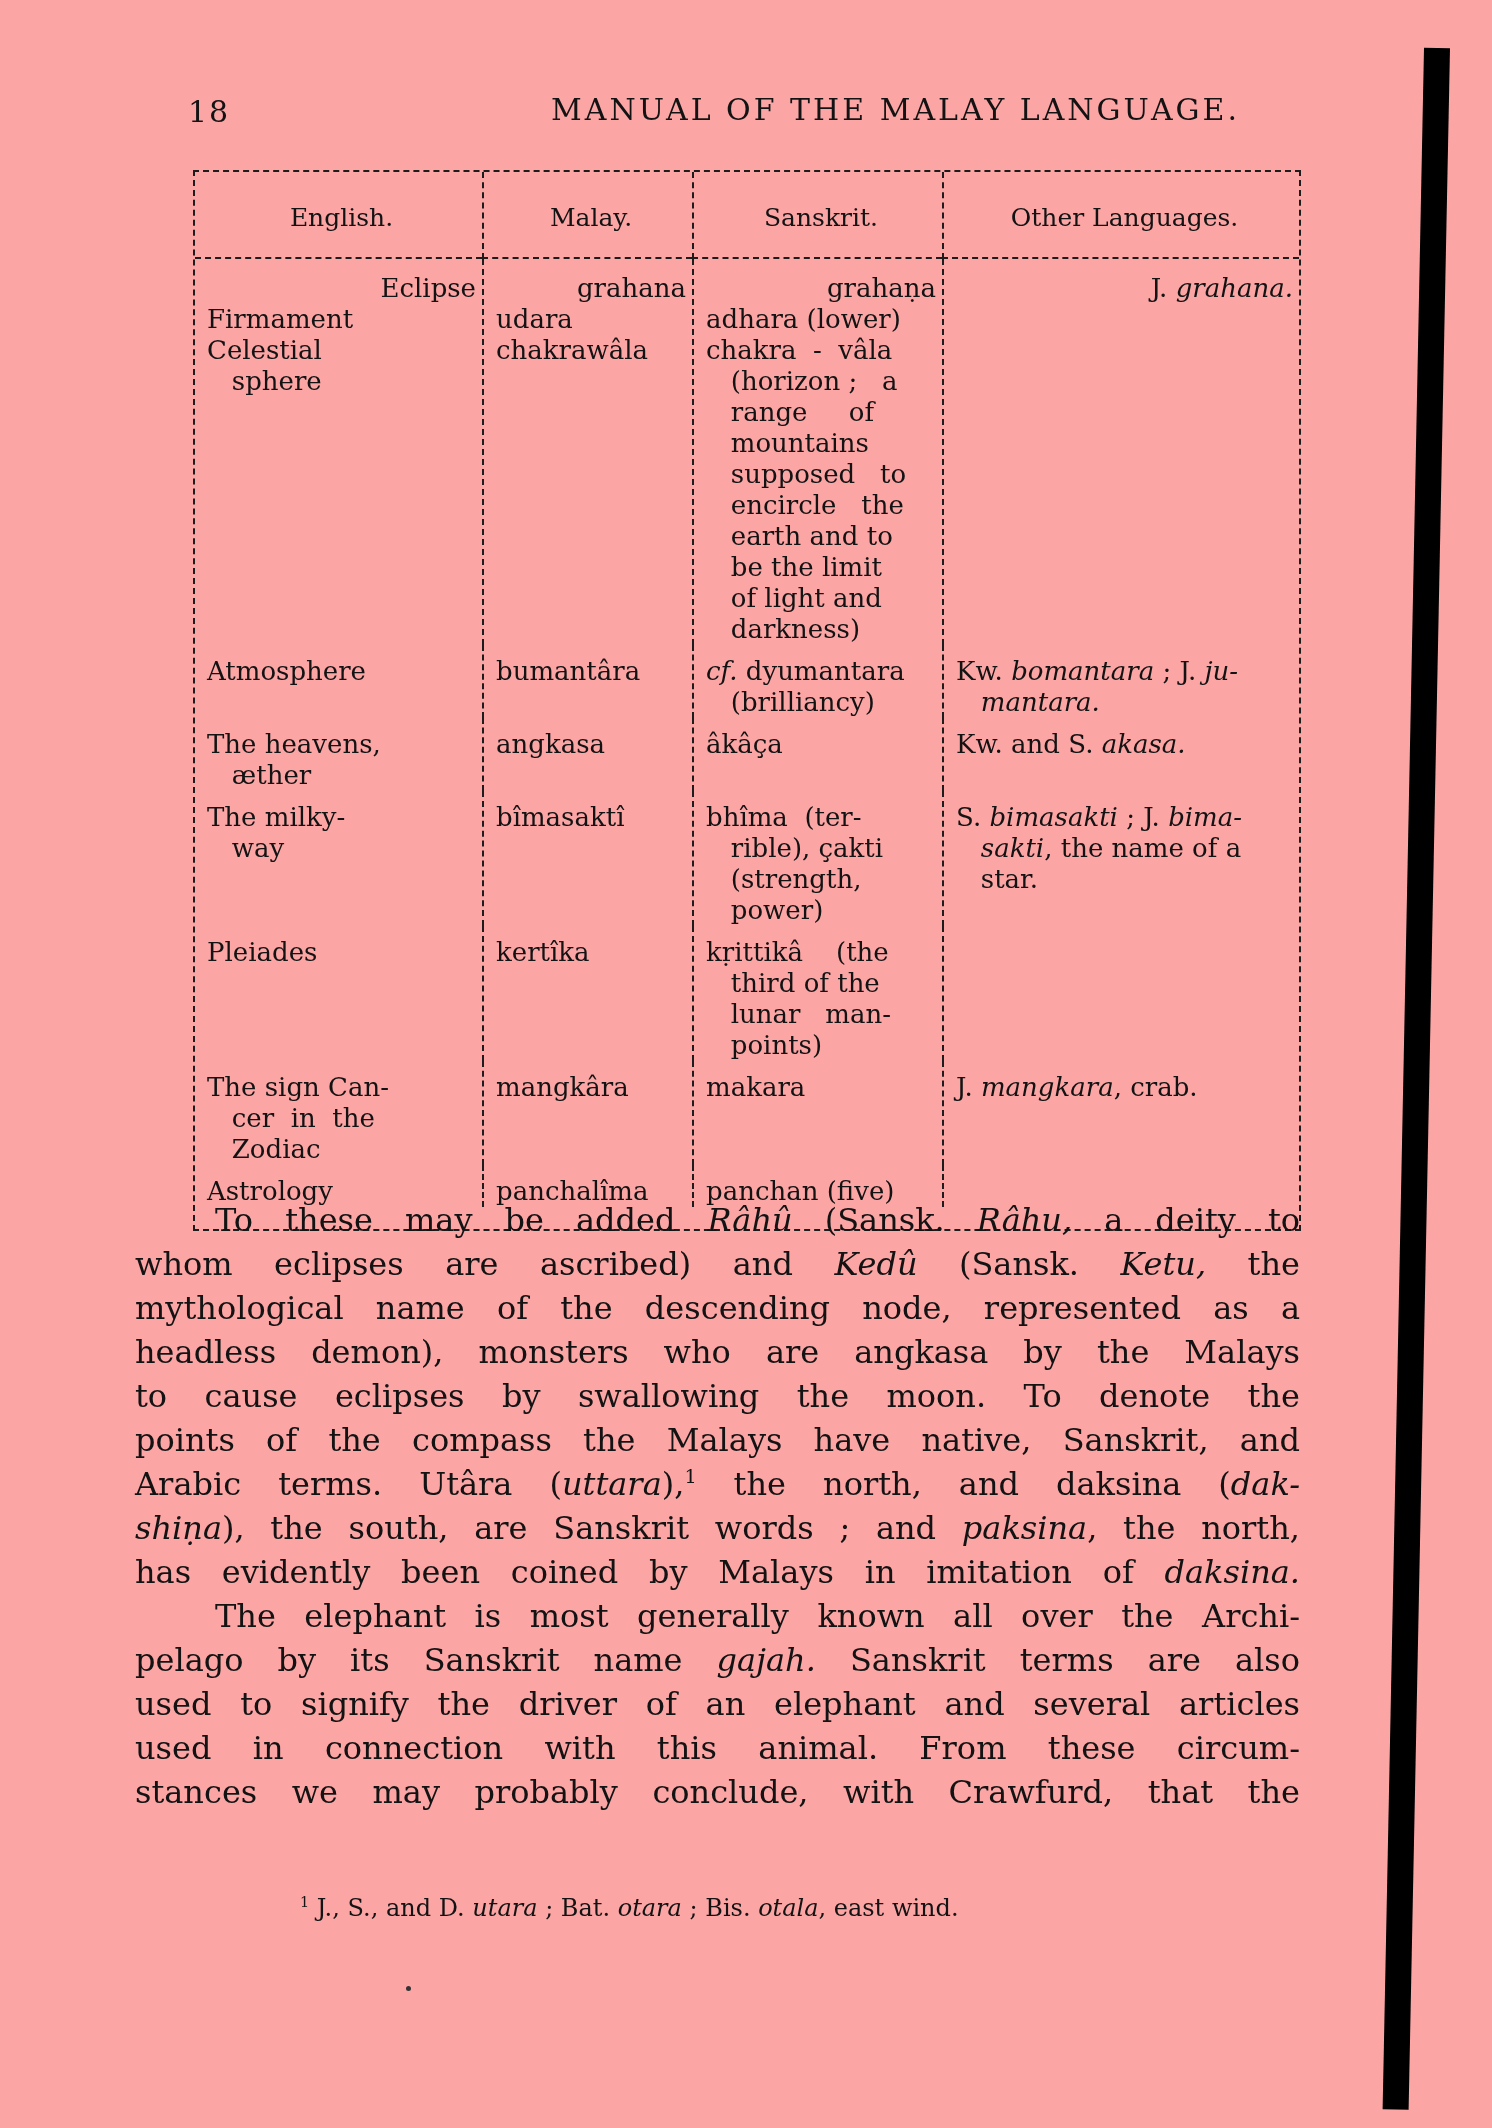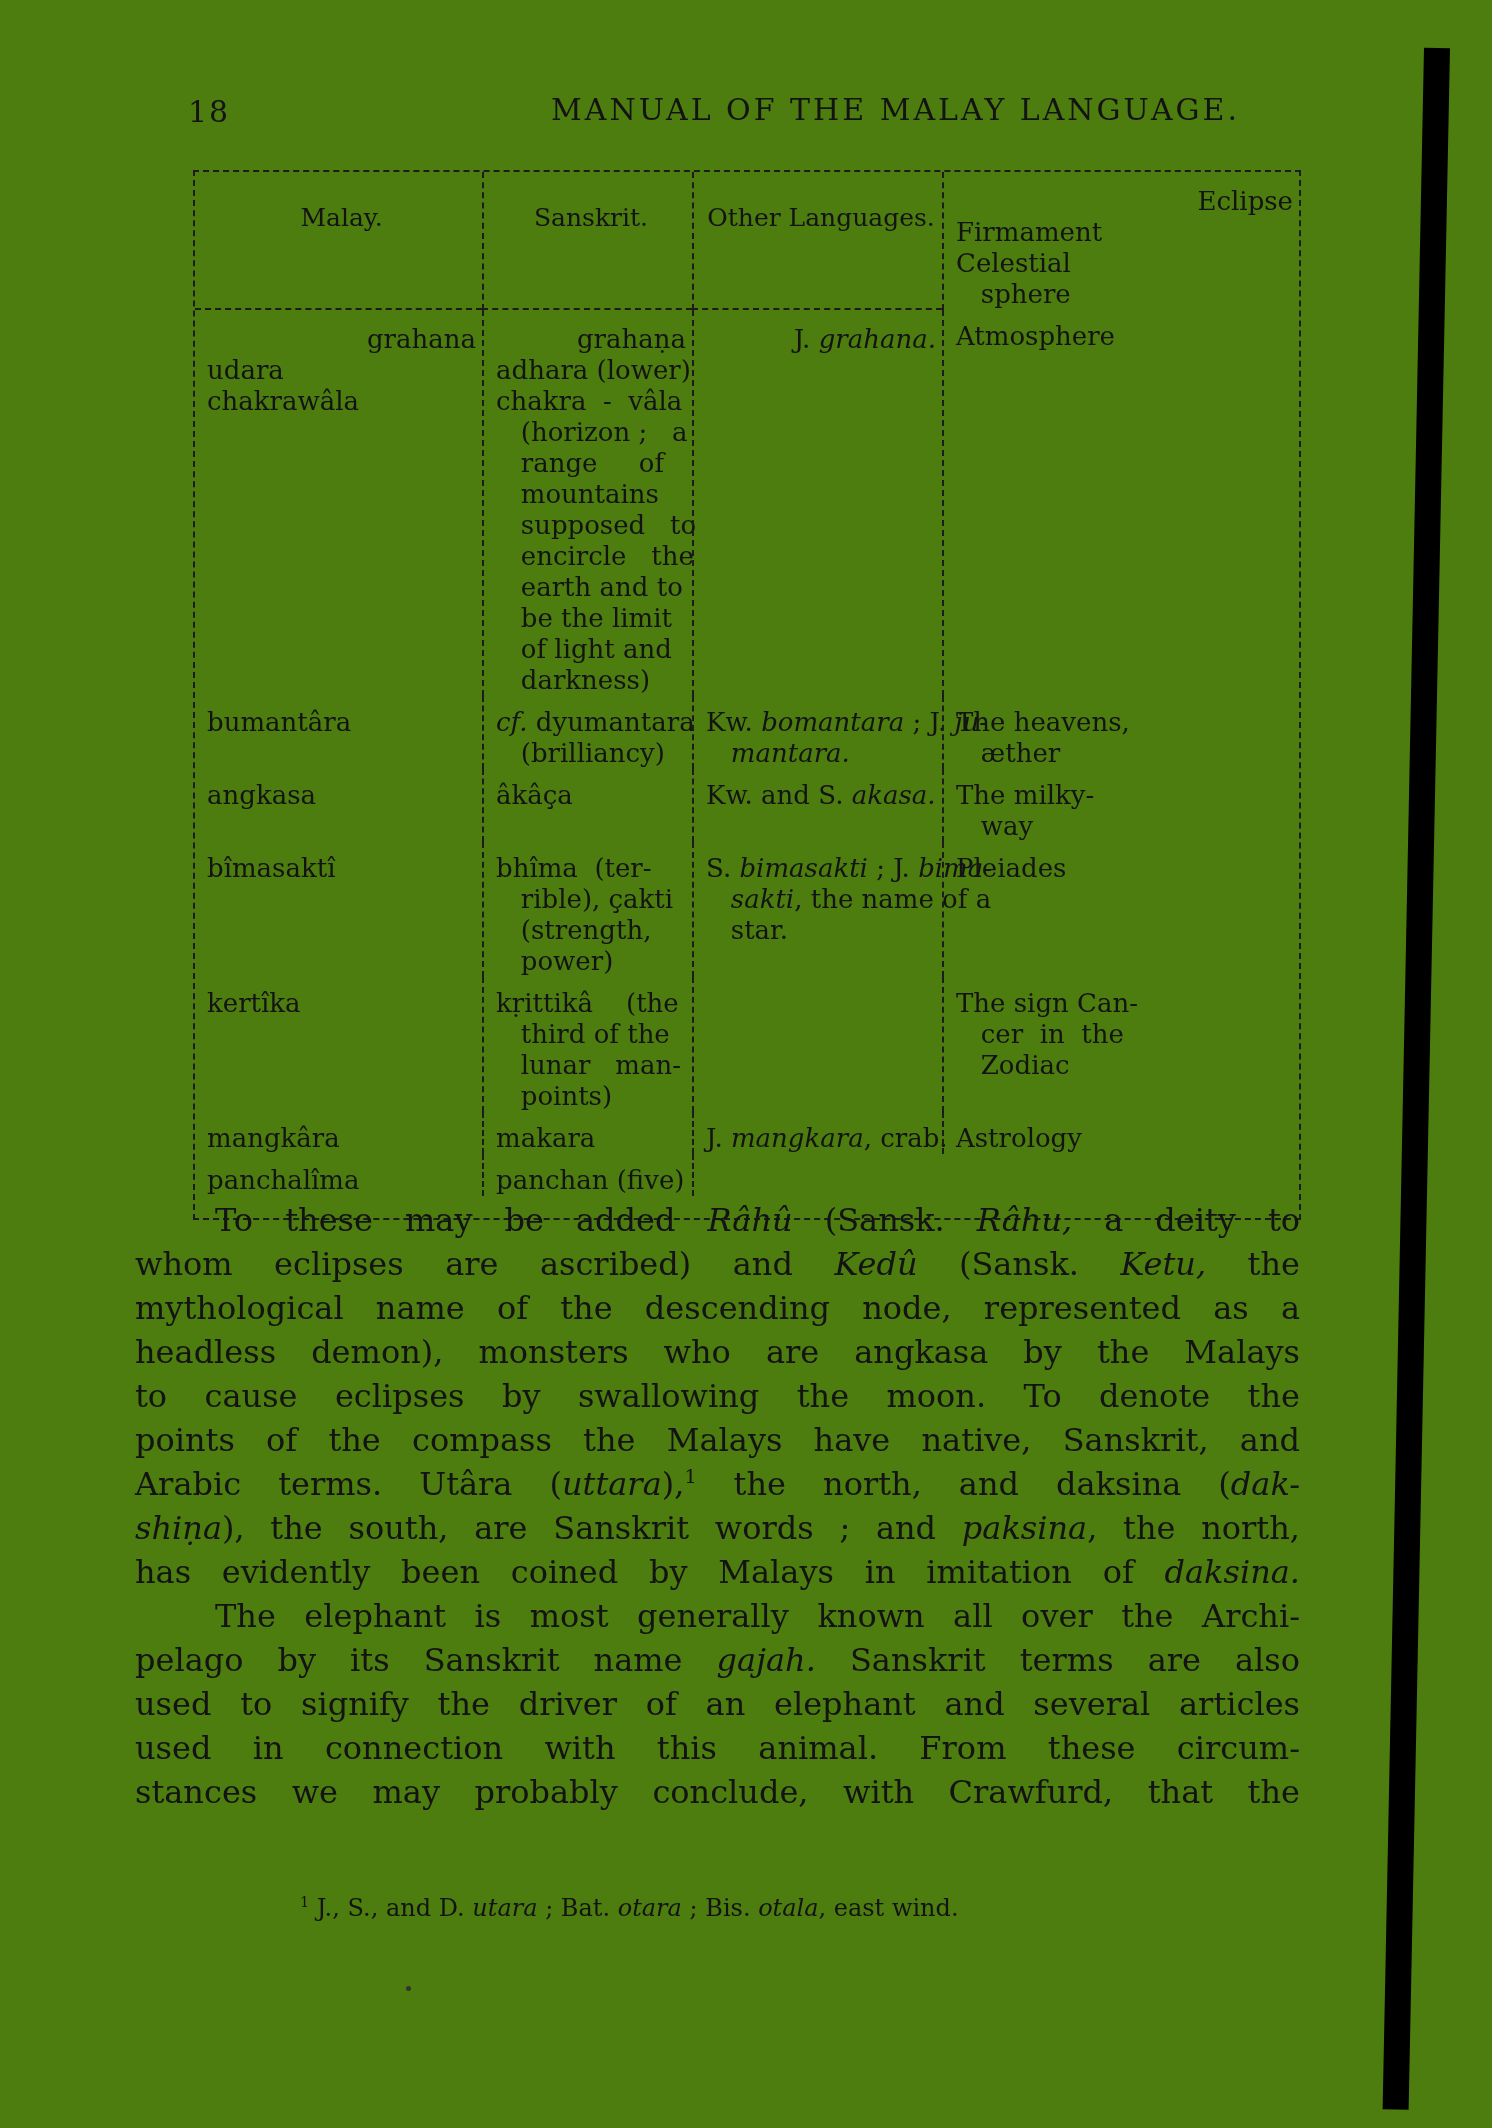--- a/index.html
+++ b/index.html
@@ -1,19 +1,19 @@
 <!DOCTYPE html>
 <html><head>
 <meta charset="utf-8">
 <style>
   html,body { margin:0; padding:0; background:#e8e8e8; }
   .page {
     position:relative;
     width:1492px; height:2128px;
-    background:#4d7c0f;
+    background:#fca5a5;
     color:#131313;
     font-family:"DejaVu Serif","Liberation Serif",serif;
     overflow:hidden;
   }
   
   .runhead { position:absolute; top:92px; left:135px; width:1165px; height:40px; }
   .pagenum { position:absolute; left:53px; top:2px; font-size:30px; letter-spacing:2px; }
   .booktitle {
     position:absolute; left:345px; top:0; width:760px;
     text-align:right; font-size:30px; letter-spacing:3px; white-space:nowrap;
@@ -66,20 +66,21 @@
 <body>
 
 <div class="page">
 
   <div class="runhead">
     <div class="pagenum">18</div>
     <div class="booktitle">MANUAL OF THE MALAY LANGUAGE.</div>
   </div>
 
   <div class="dtable">
+    <div class="cell hcell">English.</div>
     <div class="cell hcell">Malay.</div>
     <div class="cell hcell">Sanskrit.</div>
     <div class="cell hcell">Other Languages.</div>
 
     <div class="cell rfirst">
         <div class="tl"><span>Eclipse</span></div>
         <div class="tl"><span>Firmament</span></div>
         <div class="tl"><span>Celestial</span></div>
         <div class="tl"><span>   sphere</span></div>
       </div>

